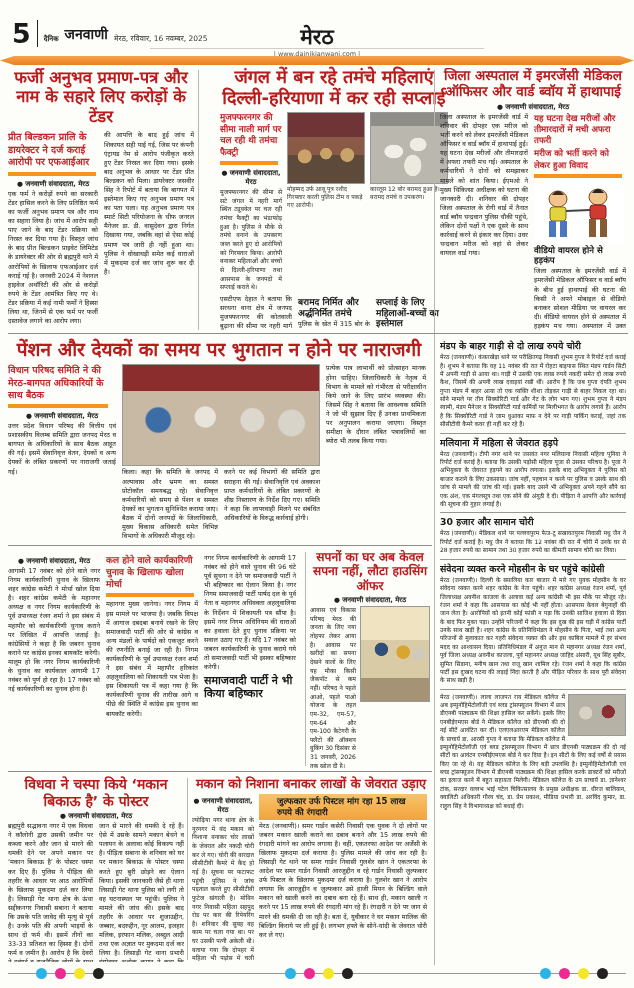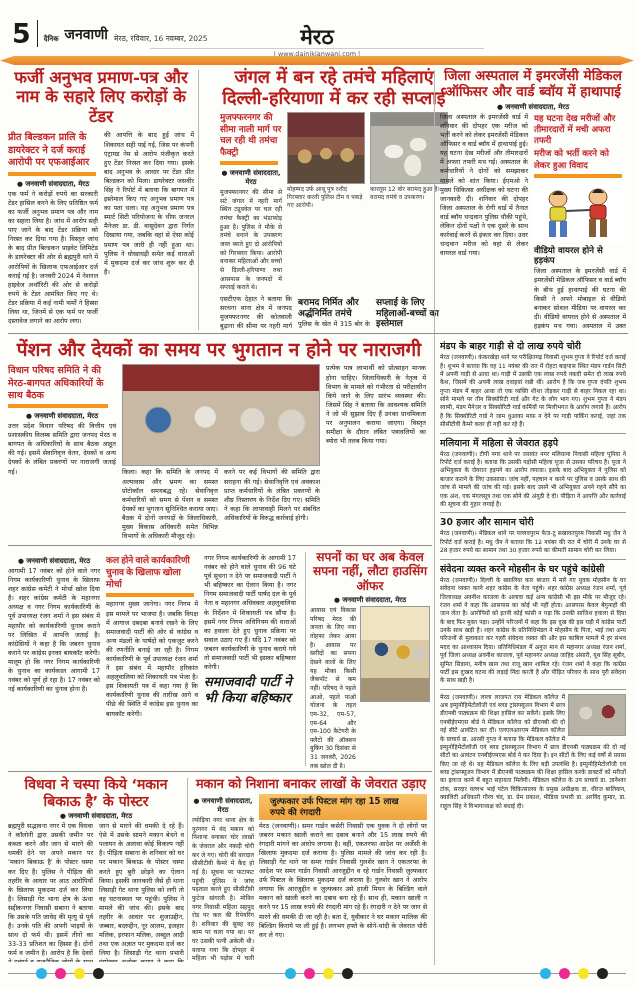--- a/index.html
+++ b/index.html
@@ -60,24 +60,24 @@
      radial-gradient(circle at 60% 68%,#3a7f4f 0 7%,transparent 8%),
      radial-gradient(circle at 76% 70%,#c2485d 0 7%,transparent 8%),
      radial-gradient(circle at 90% 66%,#7d4a9e 0 7%,transparent 8%),
      linear-gradient(#b08c5f 0 30%,#caa06b 30% 100%);}
   .caption{font-size:6px;color:#333;line-height:1.3;margin-top:1px;}
   
   .brief{border-top:1px solid #9a9792;padding:3px 0 4px 0;}
   .brief:first-child{border-top:none;}
   .brief-title{font-size:9.3px;font-weight:bold;line-height:1.2;margin-bottom:2px;}
   
-  .boxsub{font-size:9px;line-height:1.35;font-family:Liberation Serif, serif;}
+  .boxsub{font-size:9px;line-height:1.35;}
   
   .hi-title{font-size:8.6px;font-weight:bold;background:linear-gradient(#f8c36a,#f2a33c);
-            padding:2px 11px;line-height:1.25;}
+            padding:2px 18px;line-height:1.25;}
   
   .regline{position:absolute;left:8px;right:8px;top:5px;height:1px;background:#9a9792;}
   .dots{position:absolute;top:0;display:flex;gap:8px;}
   .dot{width:11px;height:11px;border-radius:50%;}
   .c{background:#2bb3e6}.m{background:#ec2a90}.y{background:#f5e62a}.k{background:#232020}
 </style>
 </head>
 <body>
 
 <div class="page">
@@ -212,21 +212,21 @@
         <div class="byline">● जनवाणी संवाददाता, मेरठ</div>
         <div class="body">आगामी 17 नवंबर को होने वाले नगर निगम कार्यकारिणी चुनाव के खिलाफ शहर कांग्रेस कमेटी ने मोर्चा खोल दिया है। शहर कांग्रेस कमेटी के महानगर अध्यक्ष व नगर निगम कार्यकारिणी के पूर्व उपाध्यक्ष रंजन शर्मा ने इस संबंध में महापौर को कार्यकारिणी चुनाव कराने पर लिखित में आपत्ति जताई है। कांग्रेसियों ने कहा है कि जबरन चुनाव कराने पर कांग्रेस इनका बायकॉट करेगी। मालूम हो कि नगर निगम कार्यकारिणी के चुनाव का कार्यकाल आगामी 17 नवंबर को पूर्ण हो रहा है। 17 नवंबर को नई कार्यकारिणी का चुनाव होना है।</div>
       </div>
       <div style="width:92px;">
         <div class="boxsub sub-red">कल होने वाले कार्यकारिणी चुनाव के खिलाफ खोला मोर्चा</div>
         <div class="obar" style="width:88px;"></div>
         <div class="body">महानगर मुख्य जानेगा। नगर निगम में इस मामले पर भाजपा है। जबकि विपक्ष में आगाज दबदबा बनाये रखने के लिए समाजवादी पार्टी की ओर से कांग्रेस व अन्य मंडलों के पार्षदों को एकजुट करने की रणनीति बनाई जा रही है। निगम कार्यकारिणी के पूर्व उपाध्यक्ष रंजन शर्मा ने इस संबंध में महापौर हरिकांत अहलूवालिया को शिकायती पत्र भेजा है। इस शिकायती पत्र में कहा गया है कि कार्यकारिणी चुनाव की तारीख आगे व पीछे की स्थिति में कांग्रेस इस चुनाव का बायकॉट करेगी।</div>
       </div>
       <div style="width:92px;">
         <div class="body" style="margin-bottom:2px;">नगर निगम कार्यकारिणी के आगामी 17 नवंबर को होने वाले चुनाव की 96 घंटे पूर्व सूचना न देने पर समाजवादी पार्टी ने भी बहिष्कार का ऐलान किया है। नगर निगम समाजवादी पार्टी पार्षद दल के पूर्व नेता व महानगर अधिवक्ता अहलूवालिया के निर्देशन में शिकायती पत्र सौंपा है। इसमें नगर निगम अधिनियम की धाराओं का हवाला देते हुए चुनाव प्रक्रिया पर सवाल उठाए गए हैं। यदि 17 नवंबर को जबरन कार्यकारिणी के चुनाव कराये गये तो समाजवादी पार्टी भी इसका बहिष्कार करेगी।</div>
-        <div class="insub" style="font-size:13px;font-style:italic;">समाजवादी पार्टी ने भी किया बहिष्कार</div>
+        <div class="insub" style="font-size:11px;">समाजवादी पार्टी ने भी किया बहिष्कार</div>
       </div>
     </div>
   </div>
 
   <div class="abs vr" style="left:305px;top:552px;height:214px;"></div>
 
   <div class="abs" style="left:310px;top:550px;width:120px;height:218px;overflow:hidden;">
     <div class="hl" style="font-size:12.2px;">सपनों का घर अब केवल सपना नहीं, लौटा हाउसिंग ऑफर</div>
     <div class="byline">● जनवाणी संवाददाता, मेरठ</div>
     <div style="display:flex;gap:4px;">

